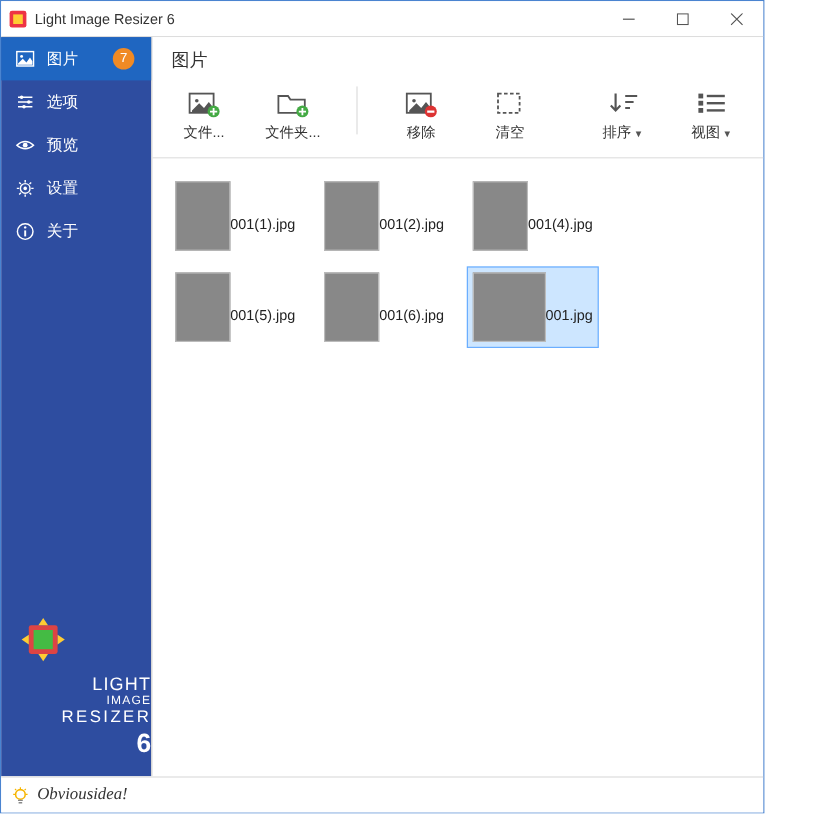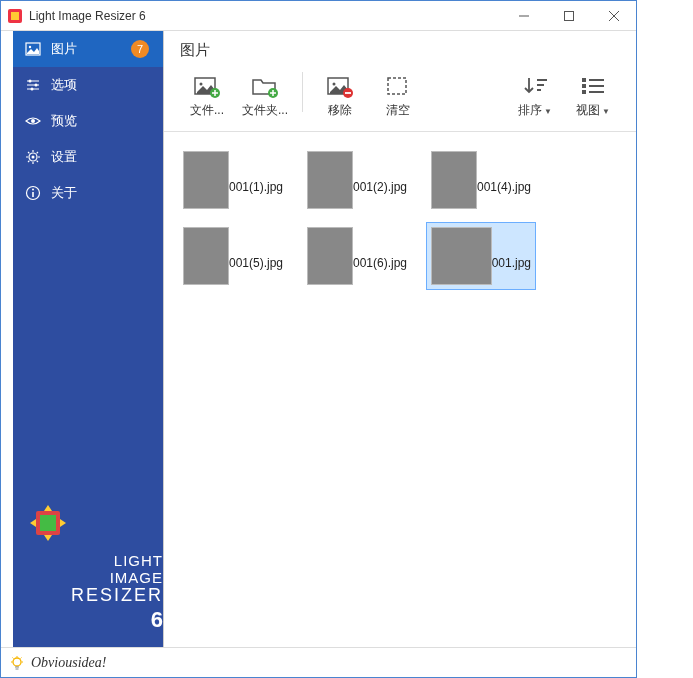--- a/index.html
+++ b/index.html
@@ -8,49 +8,49 @@
 .window { width:637px; height:678px; border:1px solid #4a84d0; display:flex; flex-direction:column; }
 
 
 .titlebar { height:30px; background:#fff; display:flex; align-items:center; border-bottom:1px solid #ddd; }
 .titlebar .app-icon { width:16px; height:16px; margin:0 6px; }
 .titlebar .title-text { flex:0 0 auto; color:#333; font-size:12px; }
 .titlebar .spacer { flex:1; }
 .win-btn { width:45px; height:30px; display:flex; align-items:center; justify-content:center; color:#555; }
 
 
-.body { flex:1; display:flex; min-height:0;padding-left:12px; }
+.body { flex:1; display:flex; min-height:0; }
 
 
 .sidebar { width:150px; background:#2e4da0; display:flex; flex-direction:column; color:#fff; }
 .sidebar-item { height:36px; display:flex; align-items:center; padding:0 12px; gap:10px; cursor:pointer; position:relative; }
 .sidebar-item.active { background:#1f66c1; }
 .sidebar-item .s-icon { width:16px; height:16px; display:flex; align-items:center; justify-content:center; }
 .sidebar-item .s-icon svg { fill:#fff; }
 .sidebar-item .s-label { font-size:13px; }
 .badge { position:absolute; right:14px; background:#f08a24; color:#fff; width:18px; height:18px; border-radius:9px; display:flex; align-items:center; justify-content:center; font-size:11px; }
 
 .sidebar-spacer { flex:1; }
 .brand-block { padding:0 0 15px 15px;text-align:right; }
 .brand-logo { width:40px; height:40px; margin-bottom:10px; }
 .brand-text { font-family:Arial,sans-serif; color:#fff; font-weight:300; line-height:1.1; }
 .brand-text .l1 { font-size:15px; letter-spacing:1px; }
-.brand-text .l2 { font-size:15px; letter-spacing:1px; }
-.brand-text .l3 { font-size:18px; letter-spacing:2px; }
+.brand-text .l2 { font-size:10px; letter-spacing:1px; }
+.brand-text .l3 { font-size:14px; letter-spacing:2px; }
 .brand-text .l4 { font-size:22px; font-weight:600; margin-top:2px; }
 
 
 .footer { height:30px; background:#fff; border-top:1px solid #ddd; display:flex; align-items:center; padding:0 8px; gap:6px; }
 .footer .bulb { color:#f7b500; }
 .footer-text { font-style:italic; font-family:Liberation Serif, serif; color:#333; font-size:14px; }
 
 
 .main { flex:1; background:#fff; display:flex; flex-direction:column; border-left:1px solid #ccc; }
 .page-title { padding:10px 16px 6px; font-size:15px; color:#333; }
-.toolbar { display:flex; align-items:flex-start; padding:4px 16px 8px; gap:4px; border-bottom:1px solid #e0e0e0; }
+.toolbar { display:flex; align-items:flex-start; padding:4px 16px 8px; gap:20px; border-bottom:1px solid #e0e0e0; }
 .tb-btn { width:54px; display:flex; flex-direction:column; align-items:center; gap:4px; padding:4px 0; cursor:pointer; }
 .tb-btn .tb-icon { width:28px; height:24px; display:flex; align-items:center; justify-content:center; }
 .tb-btn .tb-label { font-size:12px; color:#333; white-space:nowrap; }
 .tb-sep { width:1px; height:40px; background:#ddd; margin:2px 6px; }
 .tb-spacer { flex:1; }
 .tb-caret { font-size:8px; color:#555; margin-left:2px; }
 
 .thumbs { flex:1; padding:14px; overflow:auto; }
 .thumb-row { display:flex; gap:14px; margin-bottom:8px; }
 .thumb { width:110px; display:flex; align-items:center; padding:4px; border:1px solid transparent; cursor:pointer; }

